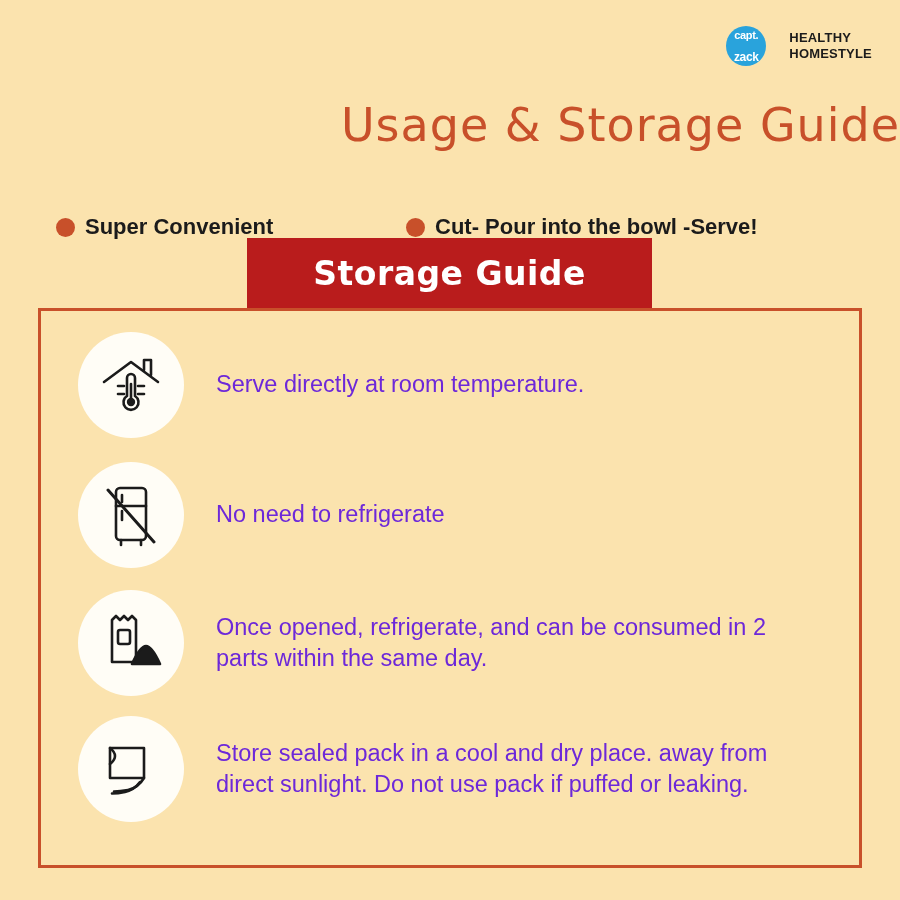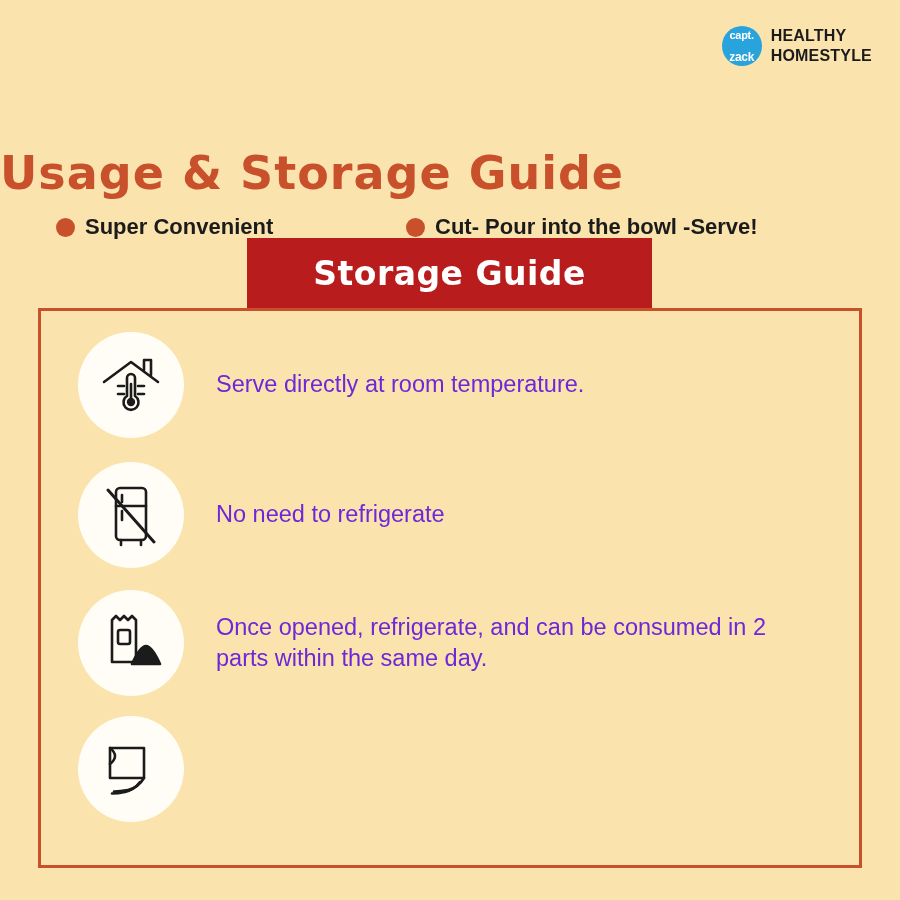--- a/index.html
+++ b/index.html
@@ -48,38 +48,38 @@
     letter-spacing: -0.3px;
   }
   .brand-mark .bm2 {
     font-size: 12px;
     font-weight: bold;
     letter-spacing: -0.3px;
     margin-top: 10px;
   }
   .brand-text {
     color: #1b1b1b;
-    font-size: 16px;
+    font-size: 13px;
     font-weight: bold;
     line-height: 1.25;
     letter-spacing: 0.2px;
+    margin-left: 14px;
   }
   
   .main-title {
     position: absolute;
     top: 98px;
     left: 0;
     width: 900px;
-    text-align: left;
+    text-align: right;
     color: #c8502a;
     font-family: "DejaVu Sans", sans-serif;
     font-size: 46px;
-    font-weight: bold;
+    font-weight: normal;
     letter-spacing: 1px;
-    margin-top: 48px;
   }
   
   .bullets {
     position: absolute;
     top: 180px;
     left: 56px;
     width: 800px;
     display: flex;
     align-items: center;
   }
@@ -246,16 +246,17 @@
 
     <div class="row r4">
       <div class="icon-circle">
         <svg width="74" height="74" viewBox="0 0 74 74" fill="none" stroke="#1b1b1b" stroke-width="2.6" stroke-linecap="round" stroke-linejoin="round">
           <path d="M16 16 h34 v30 h-34 z"></path>
           <path d="M16 16 q10 8 0 16"></path>
           <path d="M50 46 q-6 10 -16 12 q-8 1.5 -14 1.5"></path>
           <path d="M46 50 q-6 8 -15 10 q-7 1.5 -13 1.5"></path>
         </svg>
       </div>
+      <div class="row-text">Store sealed pack in a cool and dry place. away from direct sunlight. Do not use pack if puffed or leaking.</div>
     </div>
 
   </div>
 </div>
 
 </body></html>

